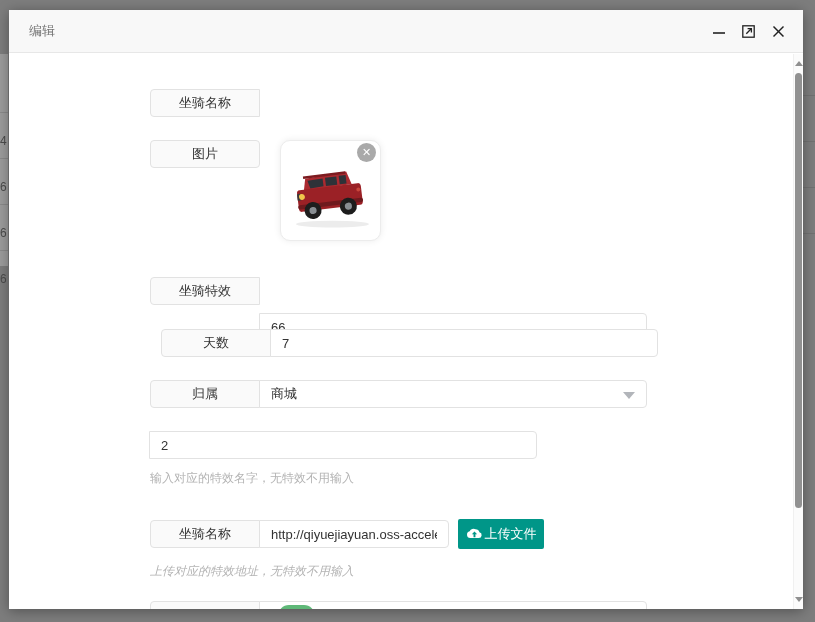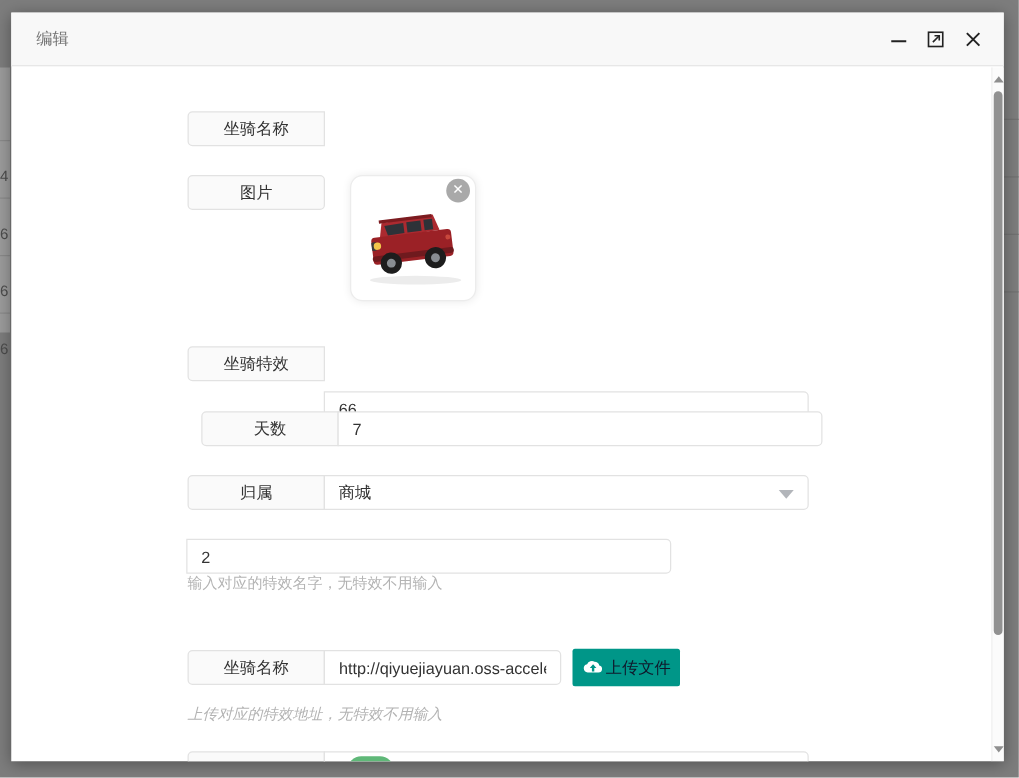--- a/index.html
+++ b/index.html
@@ -64,21 +64,21 @@
            background:#fff; border:1px solid #ececec; border-radius:10px;
            box-shadow:0 0 7px rgba(0,0,0,.08); }
   .thumb-x { position:absolute; top:2px; right:4px; width:19px; height:19px;
              border-radius:50%; background:#a9a9a9; color:#fff; font-size:11px;
              font-weight:bold; display:flex; align-items:center; justify-content:center;
              cursor:pointer; line-height:1; }
   .thumb svg { position:absolute; left:0; top:8px; }
 
   
   .upload-btn { position:absolute; left:449px; top:509px; width:86px; height:30px;
-                border:none; border-radius:2px; color:#0f172a; font-size:13px;
+                border:none; border-radius:2px; color:#ffffff; font-size:13px;
                 display:flex; align-items:center; justify-content:center; gap:3px;
                 cursor:pointer; font-family:inherit; }
 
   
   .switch { position:absolute; left:269px; top:595px; width:37px; height:22px;
             border-radius:11px; }
 </style>
 </head>
 <body>
 
@@ -169,21 +169,21 @@
     <div class="ilabel">归属</div>
     <div class="iselect" style="width:388px;">
       <span>商城</span>
       <span class="caret"></span>
     </div>
   </div>
 
   <div class="igroup" style="left:141px; top:421px;">
     <input class="iinput" style="width: 388px;" value="2">
   </div>
-  <div class="hint" style="left:141px; top:448px;text-align:right;">输入对应的特效名字，无特效不用输入</div>
+  <div class="hint" style="left:141px; top:460px;text-align:right;">输入对应的特效名字，无特效不用输入</div>
 
   <div class="igroup" style="left:141px; top:510px;">
     <div class="ilabel">坐骑名称</div>
     <input class="iinput" style="width: 190px;" value="http://qiyuejiayuan.oss-accelerate">
   </div>
   <button class="upload-btn" id="upload-btn" style="background: rgb(0, 150, 136);">
     <svg width="16" height="16" viewBox="0 0 20 20">
       <path d="M12 4.2a5 5 0 0 1 4.8 3.7A3.6 3.6 0 0 1 16 15H5.2a4.2 4.2 0 0 1-.6-8.3A5.4 5.4 0 0 1 12 4.2z" fill="#fff"></path>
       <path d="M10.6 6.8l3.3 3.6h-2.1v3.6h-2.4v-3.6H7.3z" fill="#009688"></path>
     </svg>

